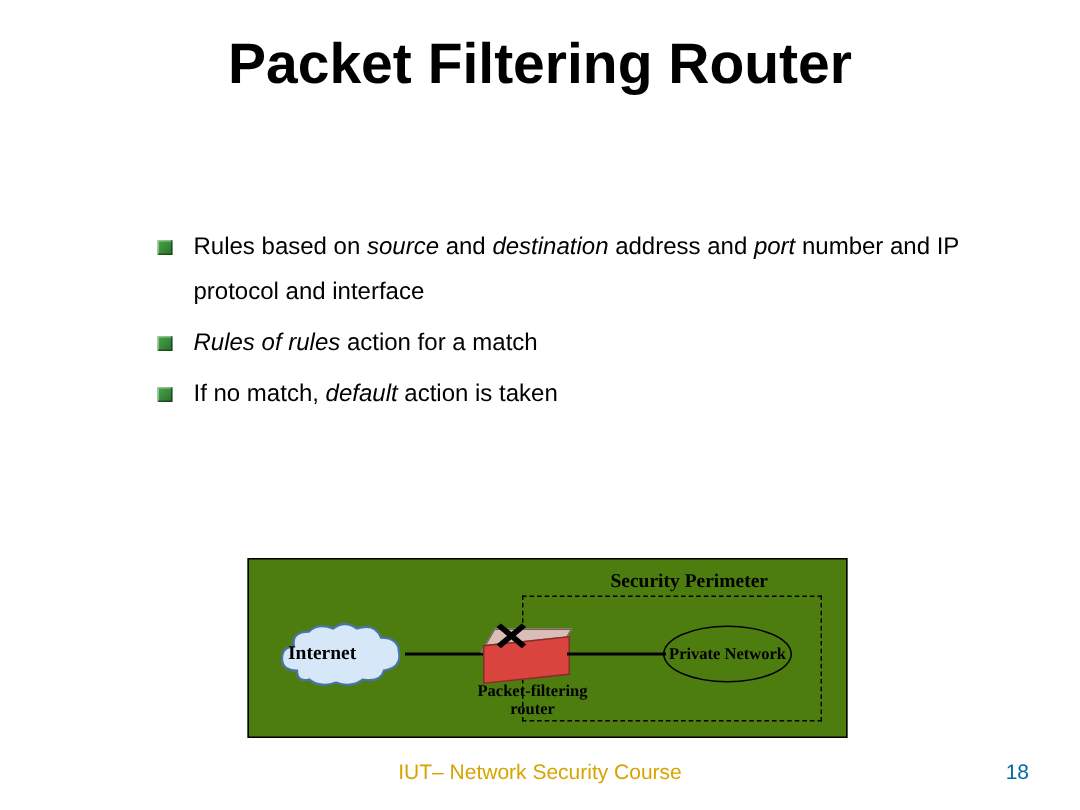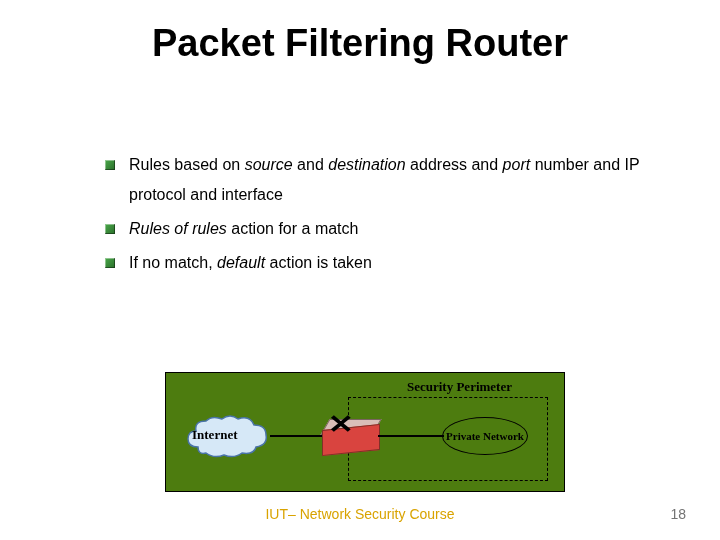--- a/index.html
+++ b/index.html
@@ -186,21 +186,21 @@
     text-align: center;
     font-size: 14px;
     color: #d9a300;
     margin-top: 19px;
   }
   .pagenum {
     position: absolute;
     bottom: 18px;
     right: 34px;
     font-size: 14px;
-    color: #737373;
+    color: #0369a1;
   }
 </style>
 </head>
 <body>
 
 <div class="slide">
 
   <div class="title">Packet Filtering Router</div>
 
   <div class="body">
@@ -229,20 +229,21 @@
     </div>
     <div class="cloud-label">Internet</div>
 
     <div class="wire1"></div>
 
     <div class="router">
       <div class="top"></div>
       <div class="base"></div>
     </div>
     <div class="router-x">✕</div>
+    <div class="router-label">Packet-filtering router</div>
 
     <div class="wire2"></div>
 
     <div class="priv">
       <span>Private Network</span>
     </div>
   </div>
 
   <div class="footer">IUT– Network Security Course</div>
   <div class="pagenum">18</div>

